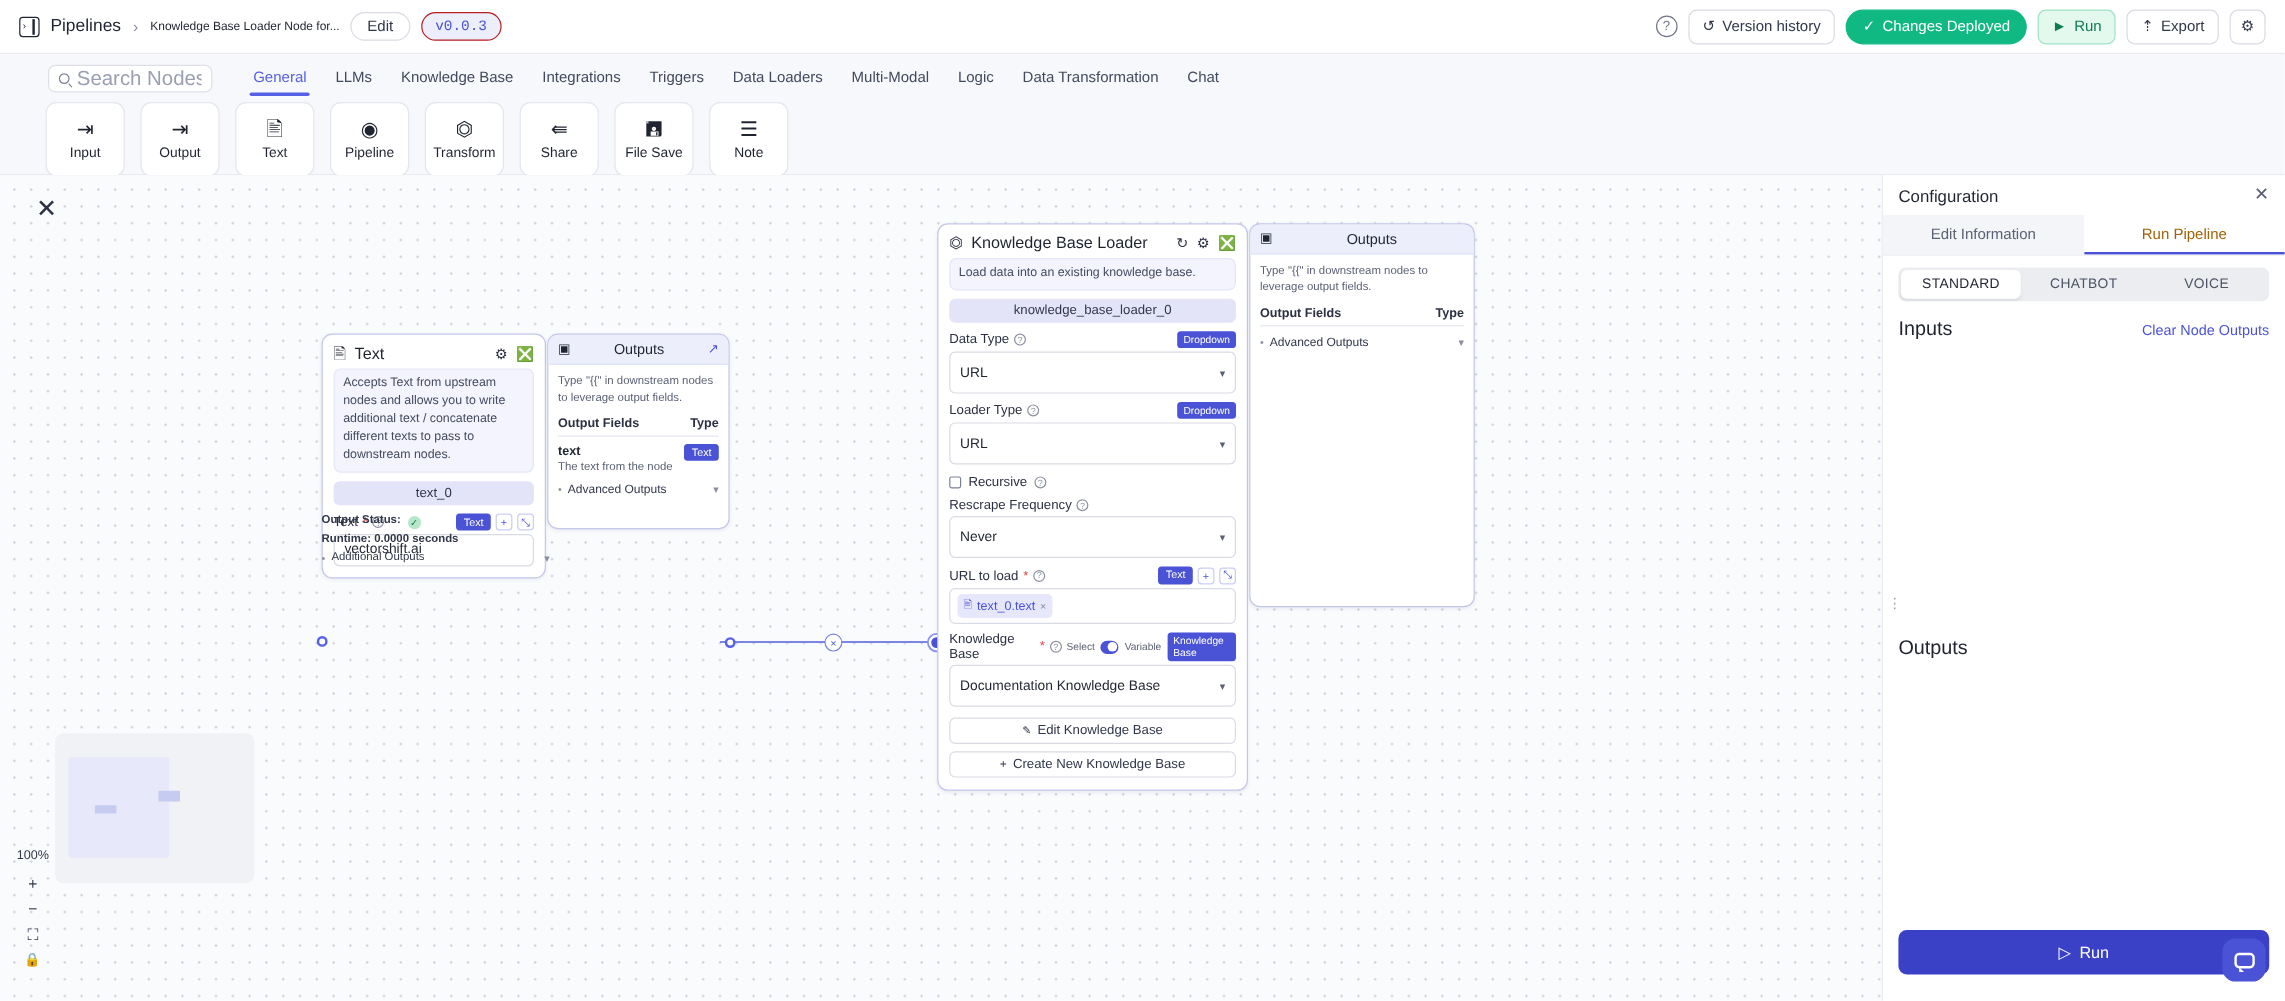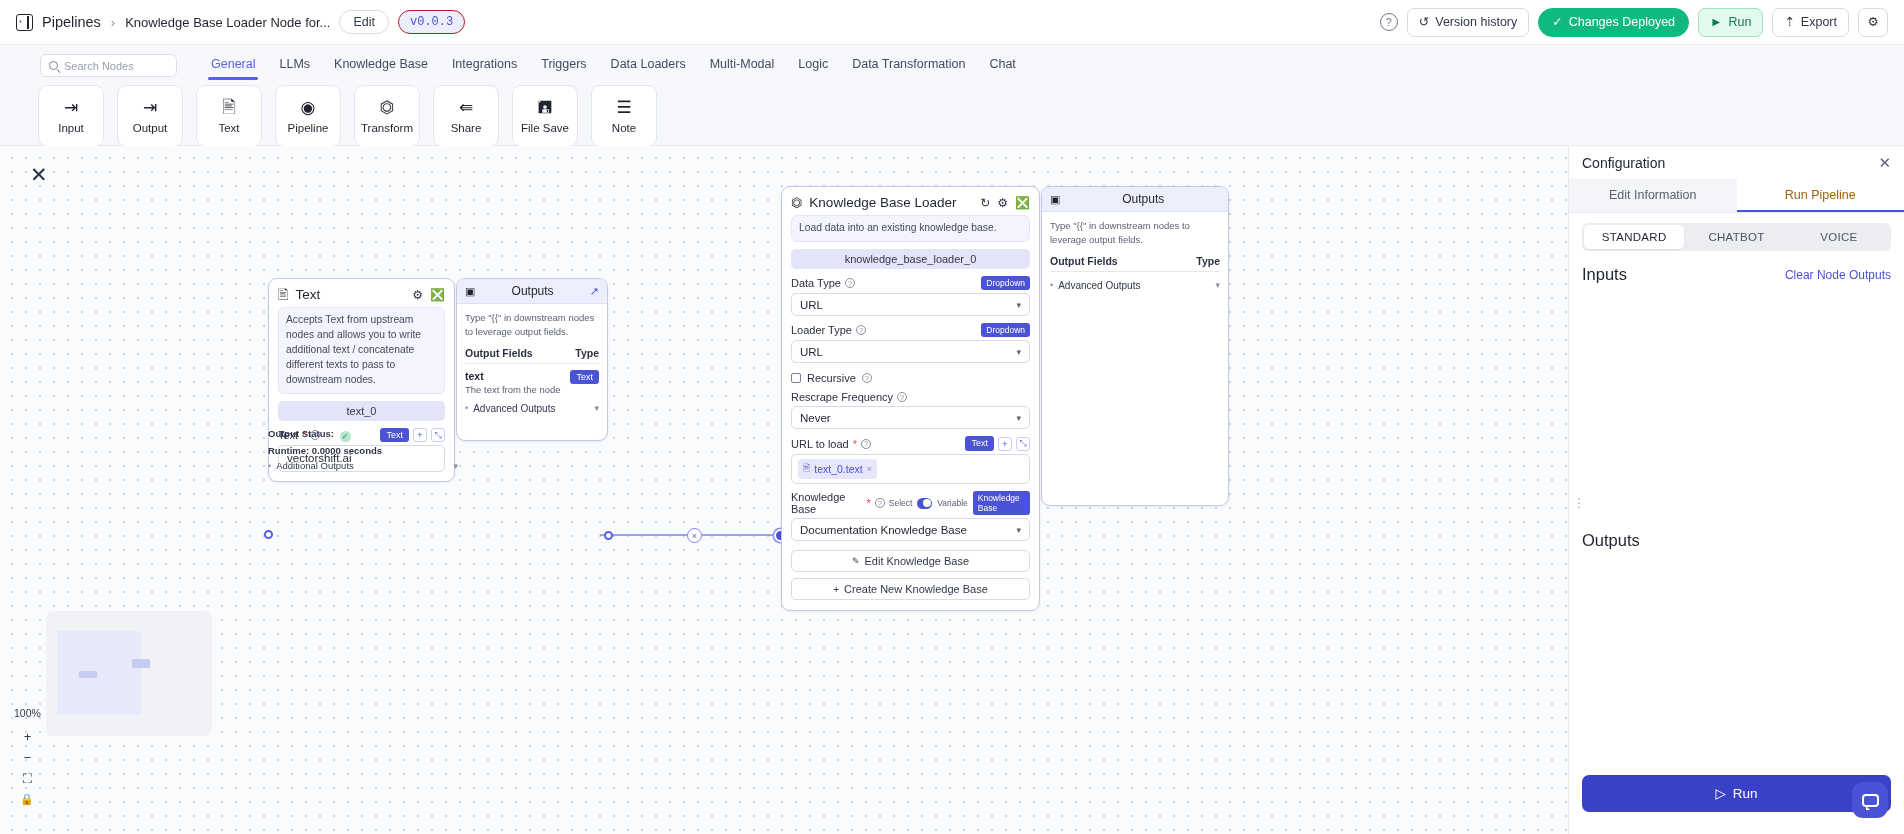--- a/index.html
+++ b/index.html
@@ -25,21 +25,21 @@
   .panel-icon {
     width: 17px; height: 17px; border: 1.6px solid #1f2430; border-radius: 3px;
     display: flex; align-items: center; position: relative;
   }
   .panel-icon::after {
     content: ""; position: absolute; right: 3.5px; top: 1px; bottom: 1px; width: 1.6px; background: #1f2430;
   }
   .panel-icon span { font-size: 8px; margin-left: 2px; line-height: 1; color: #1f2430; }
   .crumb { font-size: 14.5px; color: #1f2430; }
   .crumb-sep { font-size: 13px; color: #8a90a0; margin: 0 1px; }
-  .crumb-title { font-size: 13px; color: #1f2430; max-width: 230px; overflow: hidden; white-space: nowrap; }
+  .crumb-title { font-size: 10px; color: #1f2430; max-width: 230px; overflow: hidden; white-space: nowrap; }
   .pill-btn {
     border: 1px solid #d9dbe4; border-radius: 14px; background: #fff;
     font-size: 12.5px; color: #31374a; padding: 4px 13px; cursor: pointer;
   }
   .ver-pill {
     border: 1px solid #b91c1c; background: #eceefc; border-radius: 14px;
     font-size: 12px; color: #4a53d6; padding: 4px 11px;
     font-family: "Liberation Mono", monospace; cursor: pointer;
   }
   .tb-right { margin-left: auto; display: flex; align-items: center; gap: 9px; }
@@ -68,21 +68,21 @@
     background: #f7f8fb; border-bottom: 1px solid #e8eaef;
     min-height: 101px; height: 101px; position: relative;
   }
   .tabs-row { display: flex; align-items: center; gap: 0; padding: 7px 0 0 40px; height: 34px; }
   .search-box {
     width: 137px; height: 23px; border: 1px solid #dcdfe8; border-radius: 6px;
     background: #fff; display: flex; align-items: center; gap: 6px; padding: 0 8px;
     margin-right: 22px;
   }
   .search-box input {
-    border: none; outline: none; font-size: 11px; width: 100%;
+    border: none; outline: none; font-size: 17px; width: 100%;
     font-family: "Liberation Sans", sans-serif; color: #31374a; background: transparent;
   }
   .search-box input::placeholder { color: #9aa0b0; }
   .mag { width: 9px; height: 9px; border: 1.4px solid #7b8195; border-radius: 50%; position: relative; flex: none; }
   .mag::after { content:""; position: absolute; width: 1.4px; height: 4px; background: #7b8195; right: -2px; bottom: -3.5px; transform: rotate(-45deg); }
   .tab {
     font-size: 12.5px; color: #434a5e; padding: 5px 12px 9px 12px; cursor: pointer;
     position: relative; white-space: nowrap;
   }
   .tab.active { color: #5560e6; }
@@ -130,21 +130,21 @@
     font-size: 11px; color: #31374a; text-align: center; padding: 4px 0;
   }
   .fld { margin: 7px 9px 0 9px; }
   .fld-lab { font-size: 11px; color: #2b3042; display: flex; align-items: center; gap: 4px; }
   .req { color: #e5484d; font-size: 11px; }
   .qm {
     width: 10px; height: 10px; border-radius: 50%; border: 1.1px solid #8a90a0; color: #8a90a0;
     font-size: 7.5px; display: inline-flex; align-items: center; justify-content: center; flex: none;
   }
   .sel {
-    margin-top: 3px; width: 100%; height: 23px; border: 1px solid #d9dbe4; border-radius: 5px;
+    margin-top: 3px; width: 100%; height: 35px; border: 1px solid #d9dbe4; border-radius: 5px;
     background: #fff; font-size: 11.5px; color: #1f2430; padding: 0 8px;
     display: flex; align-items: center; cursor: pointer; position: relative;
   }
   .sel .chev { margin-left: auto; font-size: 9px; color: #5b6174; }
   .ti {
     margin-top: 3px; width: 100%; min-height: 27px; border: 1px solid #d9dbe4; border-radius: 5px;
     background: #fff; font-size: 11.5px; color: #1f2430; padding: 6px 8px; cursor: text;
   }
   .badge-dd {
     background: #4a53d6; color: #fff; font-size: 8.5px; border-radius: 3px; padding: 2px 5px;

